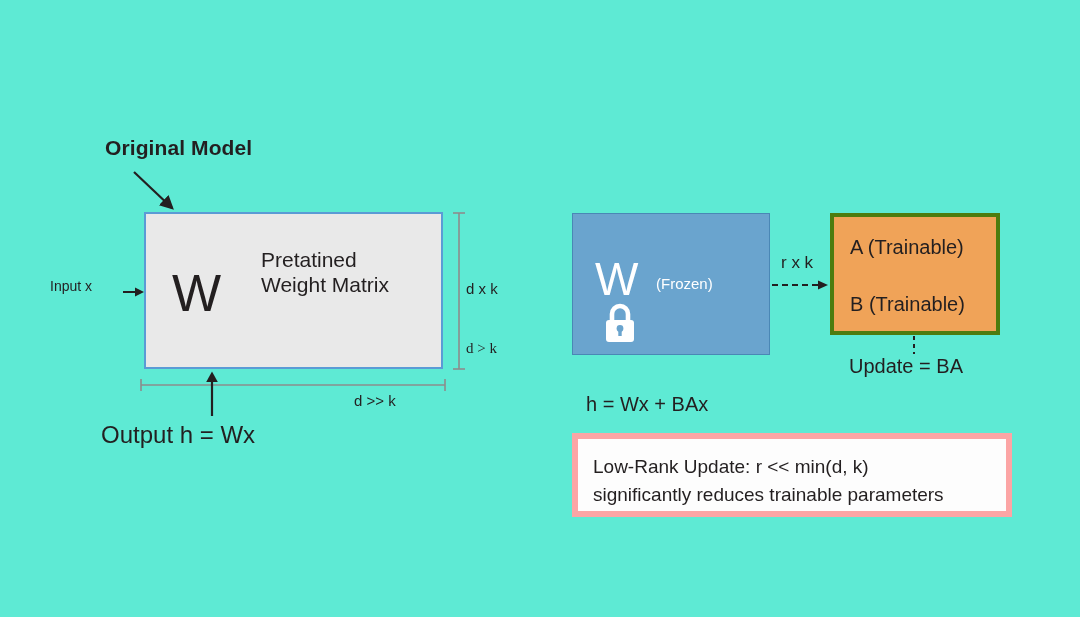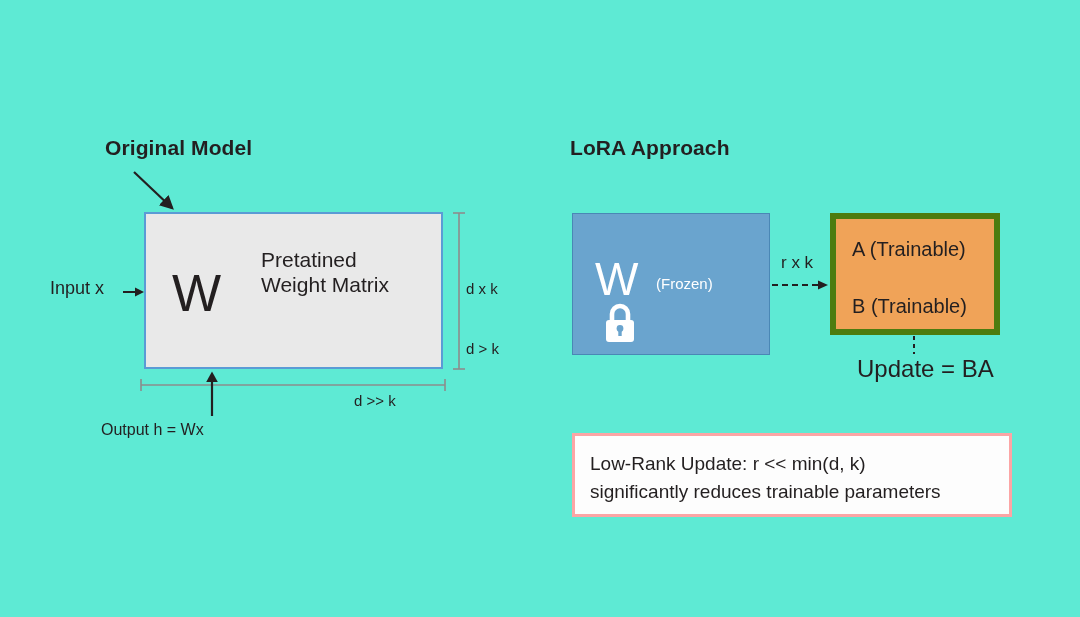--- a/index.html
+++ b/index.html
@@ -33,26 +33,26 @@
     border: 2px solid #5b9bd5;
     box-sizing: border-box;
   }
   .blue-box {
     background: #6aa4ce;
     border: 1px solid #4a87b5;
     box-sizing: border-box;
   }
   .orange-box {
     background: #f0a358;
-    border: 6px solid #4d7c0f;
+    border: 4px solid #4d7c0f;
     box-sizing: border-box;
   }
   .note-box {
     background: #fdfdfd;
-    border: 3px solid #fca5a5;
+    border: 6px solid #fca5a5;
     box-sizing: border-box;
   }
 
   
   .w-glyph-dark {
     font-size: 52px;
     font-weight: 400;
     color: #231f20;
     line-height: 1;
   }
@@ -73,21 +73,21 @@
     color: #ffffff;
   }
   .trainable-label {
     font-size: 20px;
     color: #231f20;
     white-space: nowrap;
   }
 
   
   .plain-label {
-    font-size: 18px;
+    font-size: 14px;
     color: #231f20;
     white-space: nowrap;
   }
   .dim-label {
     font-size: 15px;
     color: #231f20;
     white-space: nowrap;
   }
   .formula {
     font-size: 20px;
@@ -135,36 +135,35 @@
     <div class="abs box-caption" style="left:115px; top:34px;">Pretatined
 Weight Matrix</div>
   </div>
 
   <svg class="abs" style="left:452px; top:212px;" width="14" height="158">
     <line x1="7" y1="1" x2="7" y2="157" stroke="#8c8c8c" stroke-width="1.6"></line>
     <line x1="1" y1="1" x2="13" y2="1" stroke="#8c8c8c" stroke-width="1.6"></line>
     <line x1="1" y1="157" x2="13" y2="157" stroke="#8c8c8c" stroke-width="1.6"></line>
   </svg>
   <div class="abs dim-label" style="left:466px; top:280px;">d x k</div>
-  <div class="abs dim-label" style="left:466px; top:340px;">d &gt; k</div>
+  <div class="abs dim-label" style="left:466px; top:340px;font-family:Liberation Serif, serif;">d &gt; k</div>
 
   <svg class="abs" style="left:137px; top:378px;" width="312" height="14">
     <line x1="4" y1="7" x2="308" y2="7" stroke="#8c8c8c" stroke-width="1.6"></line>
     <line x1="4" y1="1" x2="4" y2="13" stroke="#8c8c8c" stroke-width="1.6"></line>
     <line x1="308" y1="1" x2="308" y2="13" stroke="#8c8c8c" stroke-width="1.6"></line>
   </svg>
   <div class="abs dim-label" style="left:354px; top:392px;text-align:right;">d &gt;&gt; k</div>
 
   <svg class="abs" style="left:203px; top:370px;" width="18" height="48">
     <line x1="9" y1="46" x2="9" y2="10" stroke="#231f20" stroke-width="2.2"></line>
     <path d="M3.2,12 L9,1.5 L14.8,12 z" fill="#231f20"></path>
   </svg>
-  <div class="abs plain-label" style="left:101px; top:421px; font-size:16px;">Output h = Wx</div>
+  <div class="abs plain-label" style="left:101px; top:421px; font-size:24px;">Output h = Wx</div>
 
-  <div class="abs section-title" style="left:570px; top:136px;">LoRA Approach</div>
 
   <div class="abs blue-box" style="left:572px; top:213px; width:198px; height:142px;">
     <div class="abs w-glyph-light" style="left:22px; top:42px;">W</div>
     <div class="abs frozen-label" style="left:83px; top:61px;">(Frozen)</div>
 
     <svg class="abs" style="left:29px; top:89px;" width="36" height="42">
       <path d="M10,18 L10,11 A8,8 0 0,1 26,11 L26,18" fill="none" stroke="#ffffff" stroke-width="4.6"></path>
       <rect x="4" y="17" width="28" height="22" rx="3" ry="3" fill="#ffffff"></rect>
       <circle cx="18" cy="25.5" r="3.4" fill="#6aa4ce"></circle>
       <rect x="16.3" y="25" width="3.4" height="8" fill="#6aa4ce"></rect>
@@ -178,21 +177,22 @@
   </svg>
 
   <div class="abs orange-box" style="left:830px; top:213px; width:170px; height:122px;">
     <div class="abs trainable-label" style="left:16px; top:19px;">A (Trainable)</div>
     <div class="abs trainable-label" style="left:16px; top:76px;">B (Trainable)</div>
   </div>
 
   <svg class="abs" style="left:911px; top:336px;" width="6" height="20">
     <line x1="3" y1="0" x2="3" y2="18" stroke="#231f20" stroke-width="2" stroke-dasharray="4,4"></line>
   </svg>
-  <div class="abs plain-label" style="left:849px; top:355px; font-size:24px;margin-left:8px;">Update = BA</div>
+  <div class="abs plain-label" style="left:849px; top:355px; font-size:20px;">Update = BA</div>
 
+  <div class="abs formula" style="left:586px; top:393px;">h = Wx + BAx</div>
 
   <div class="abs note-box" style="left:572px; top:433px; width:440px; height:84px;">
     <div class="abs note-text" style="left:15px; top:14px;">Low-Rank Update: r &lt;&lt; min(d, k)
 significantly reduces trainable parameters</div>
   </div>
 
 </div>
 
 </body></html>

